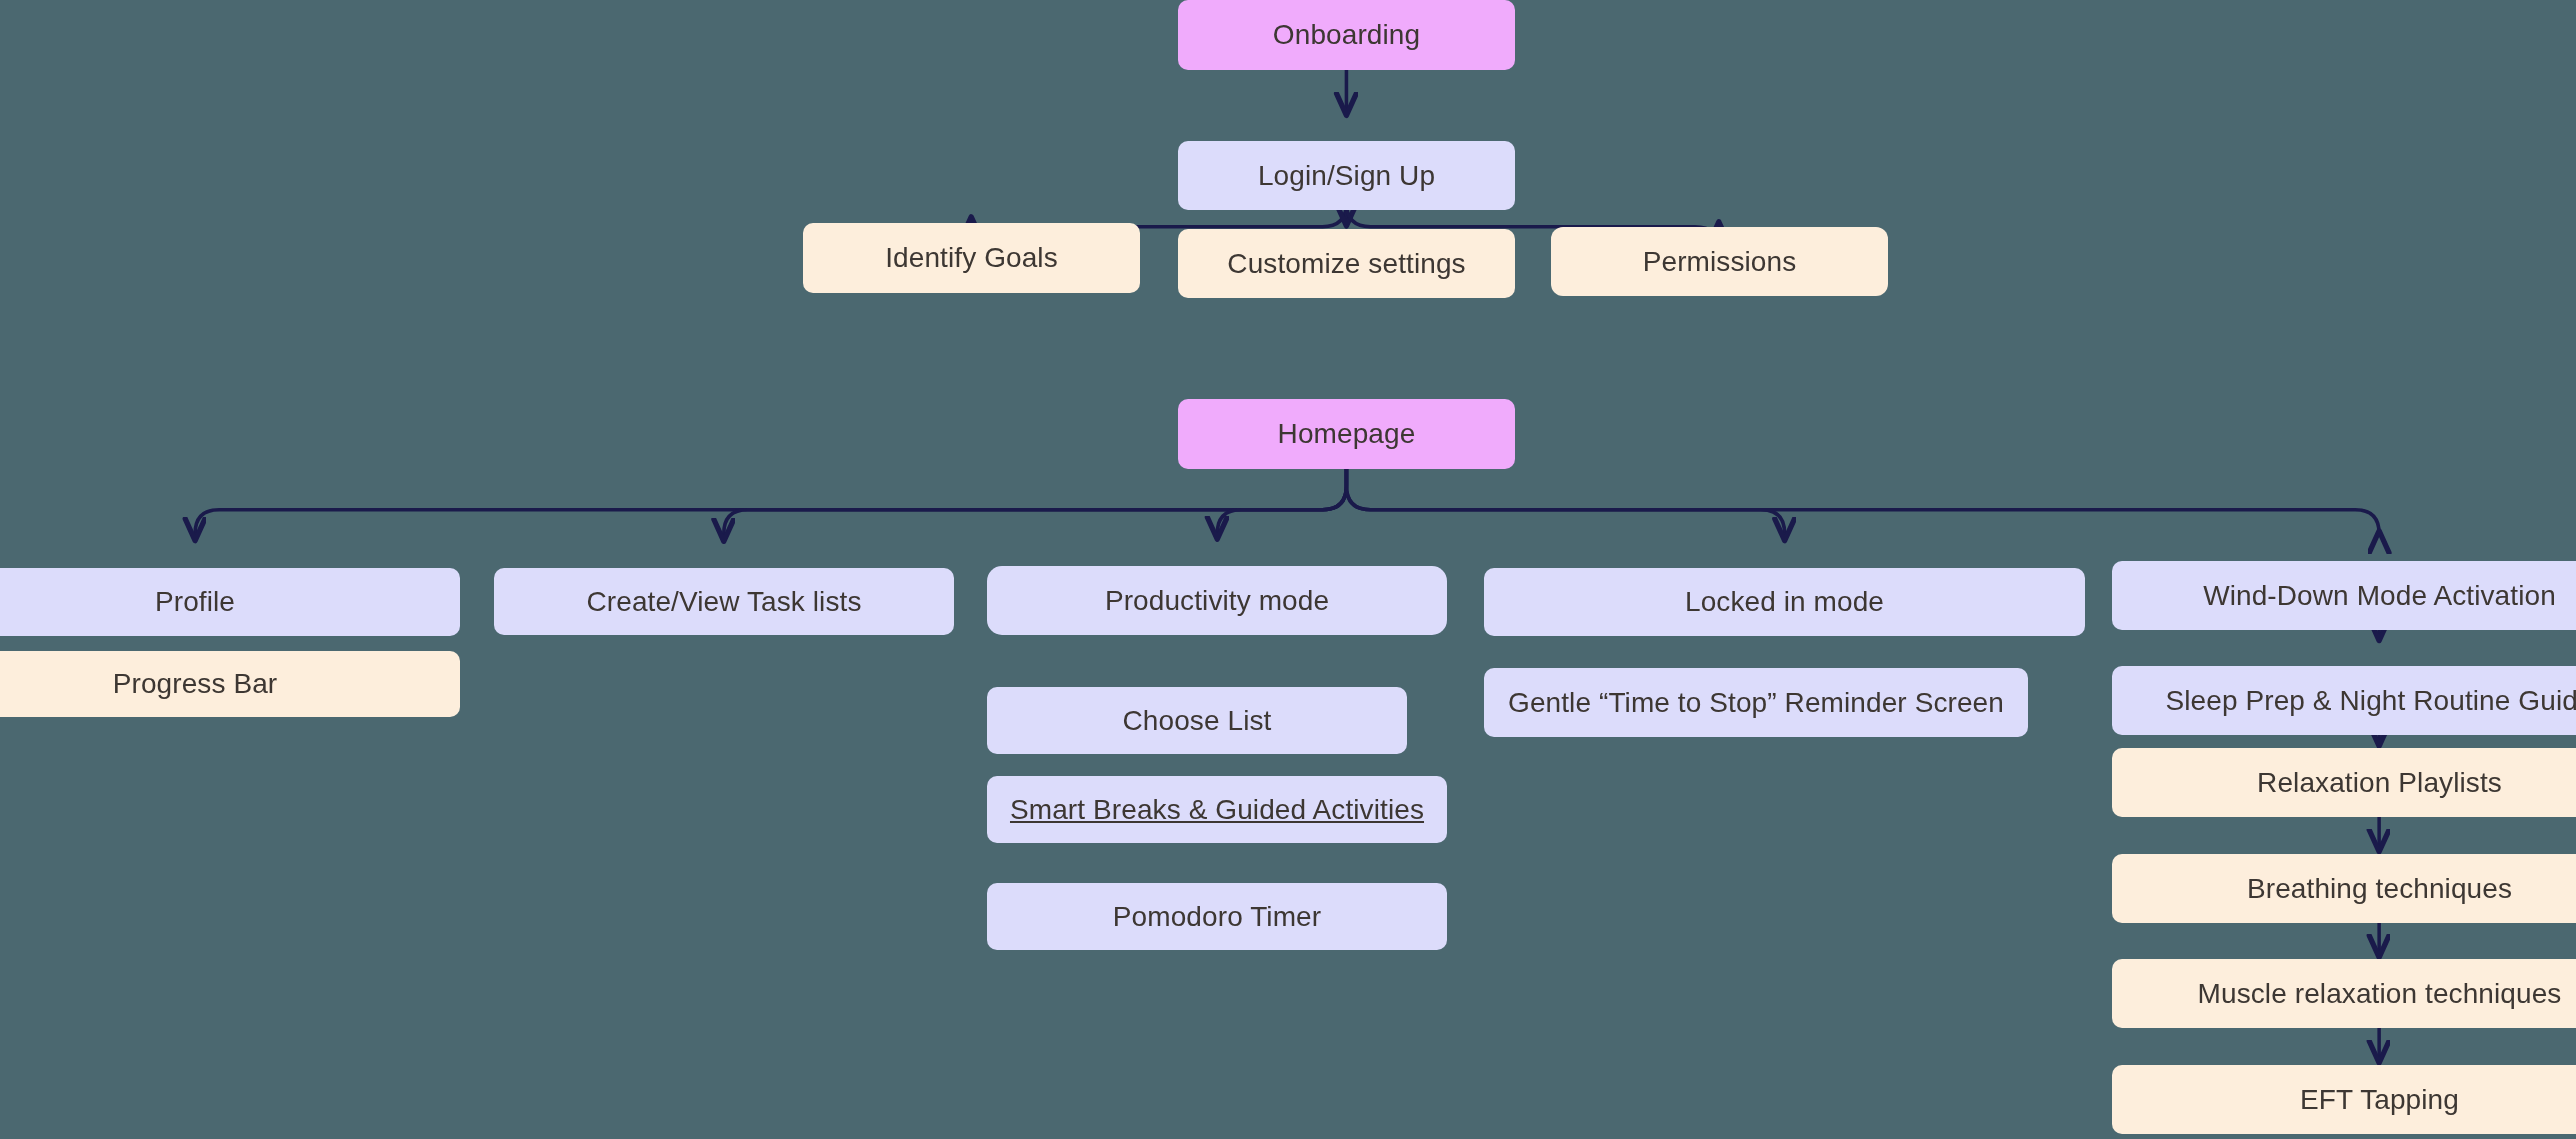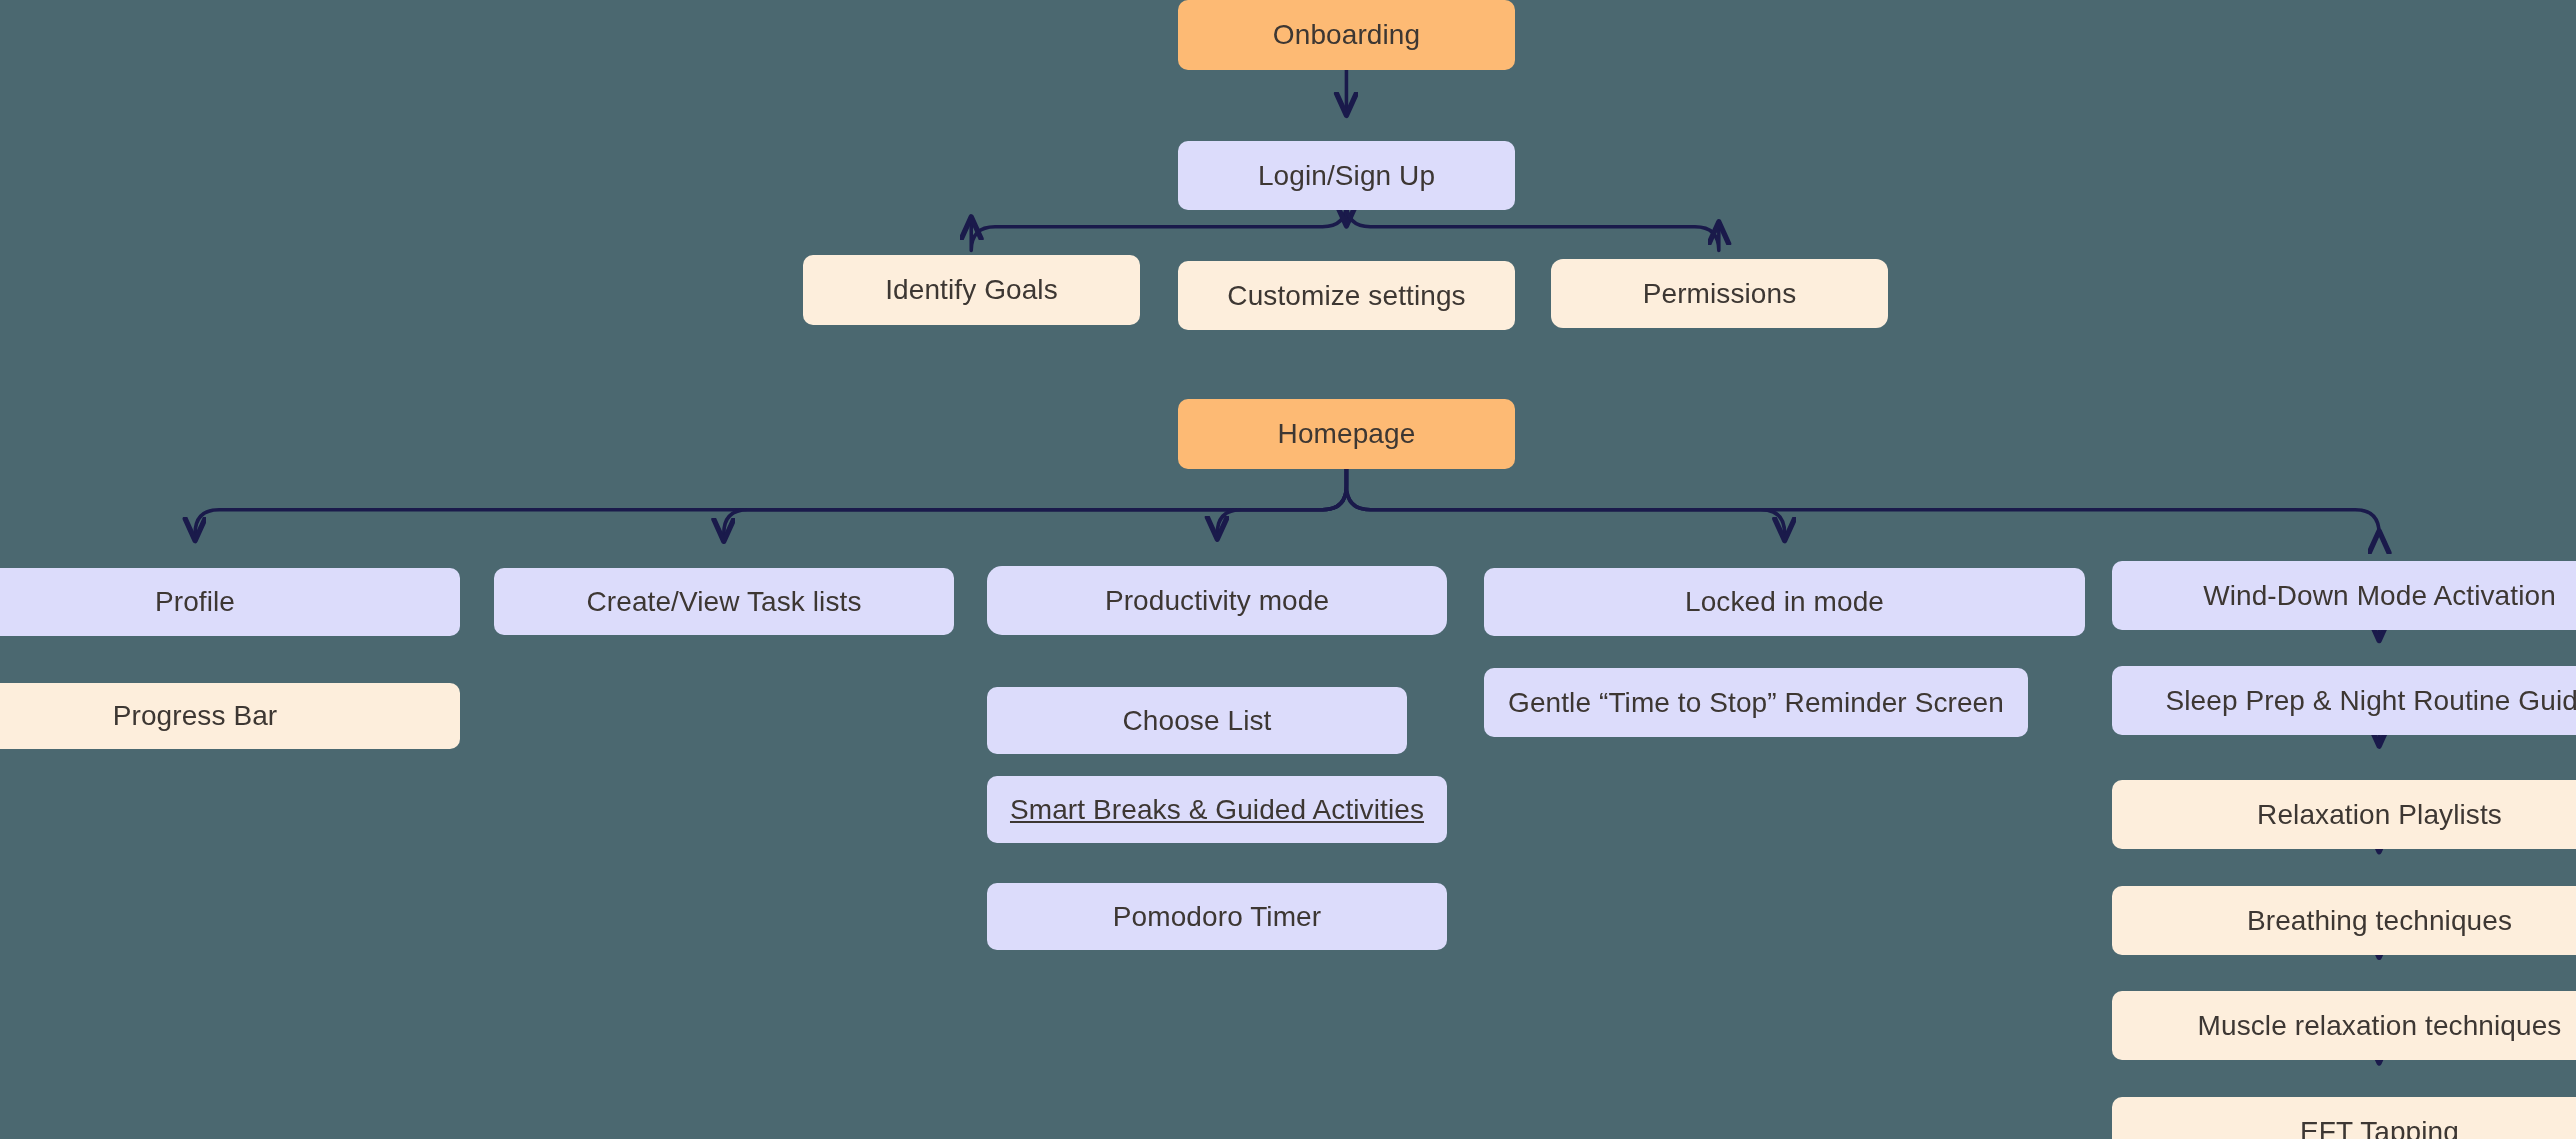--- a/index.html
+++ b/index.html
@@ -34,23 +34,23 @@
     text-align: center;
     color: #3D3733;
     font-size: 28px;
     font-weight: 400;
     line-height: 1.2;
     letter-spacing: 0.1px;
     padding: 2.8px 12.7px;
     white-space: nowrap;
     overflow: hidden;
   }
-  .node.orange { background: #fdba74; }
+  .node.orange { background: #f0abfc; }
   .node.lavender { background: #DCDCFB; margin-top: 24px; }
-  .node.cream   { background: #FDEEDC; margin-top: 32px; }
+  .node.cream   { background: #FDEEDC; }
 </style>
 </head>
 <body>
 
 <div id="canvas">
   <svg id="edges" viewBox="0 0 3658 1618" xmlns="http://www.w3.org/2000/svg">
     <defs>
       <marker id="arrowhead" markerWidth="9" markerHeight="9" refX="6.2" refY="3.2" orient="auto" markerUnits="strokeWidth">
         <path d="M0.4,0.4 L6.6,3.2 L0.4,6.0" fill="none" stroke="#1A1A4B" stroke-width="1.5" stroke-linecap="round" stroke-linejoin="round"></path>
       </marker>

